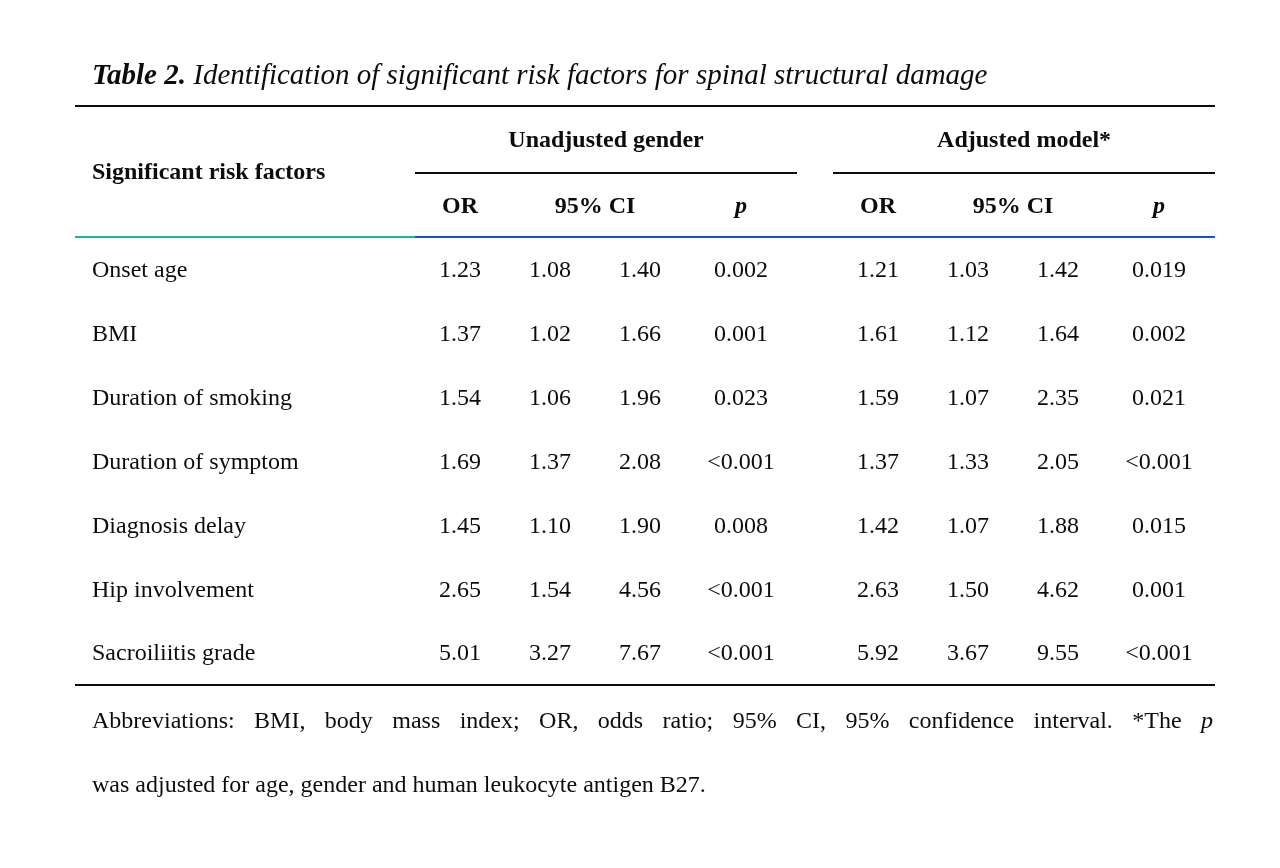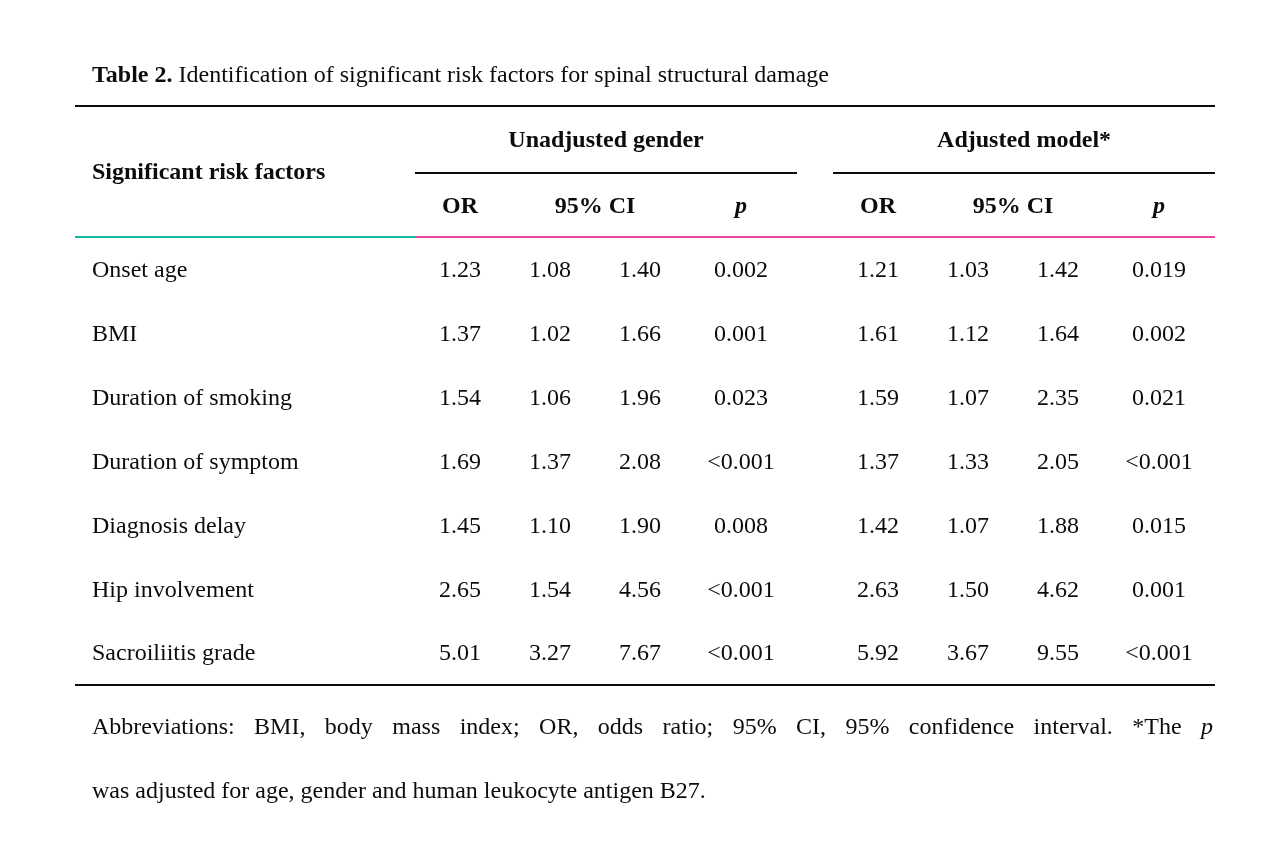--- a/index.html
+++ b/index.html
@@ -6,24 +6,25 @@
     margin: 0; padding: 0;
     width: 1280px; height: 868px;
     background: #ffffff;
     overflow: hidden;
     font-family: "Liberation Serif", "DejaVu Serif", serif;
     color: #0c0c0c;
   }
   .page { padding: 56px 0 0 75px; }
 
   .caption {
-    font-size: 24px;
+    font-size: 29px;
     line-height: 36px;
     margin: 0 0 13px 17px;
     white-space: nowrap;
+    font-style: italic;
   }
   .caption b { font-weight: bold; }
 
   table.risk {
     border-collapse: collapse;
     table-layout: fixed;
     width: 1140px;
     border-top: 2px solid #0c0c0c;
     border-bottom: 2px solid #0c0c0c;
     font-size: 24px;
@@ -40,36 +41,36 @@
     font-weight: bold;
     text-align: left;
     padding-left: 17px;
     vertical-align: middle;
     border-bottom: 2px solid #14b8a6;
   }
   tr.sub-row { height: 64px; }
   tr.sub-row th {
     font-weight: bold;
     text-align: center;
-    border-bottom: 2px solid #ec4899;
+    border-bottom: 2px solid #1d4ed8;
   }
   tr.sub-row th.p-col { font-style: italic; }
 
   tbody tr { height: 64px; }
   tbody td { text-align: center; }
   tbody td.label { text-align: left; padding-left: 17px; font-family: Liberation Serif, serif; }
 
   .footnote {
     width: 1140px;
     font-size: 24px;
     margin: 0;
   }
   .fn-line1 {
     line-height: 64px;
-    padding: 8px 2px 0 17px;
+    padding: 2px 2px 0 17px;
     text-align: justify;
     text-align-last: justify;
     white-space: nowrap-; 
   }
   .fn-line1 i { font-style: italic; }
   .fn-line2 {
     line-height: 64px;
     padding-left: 17px;
   }
 </style>

